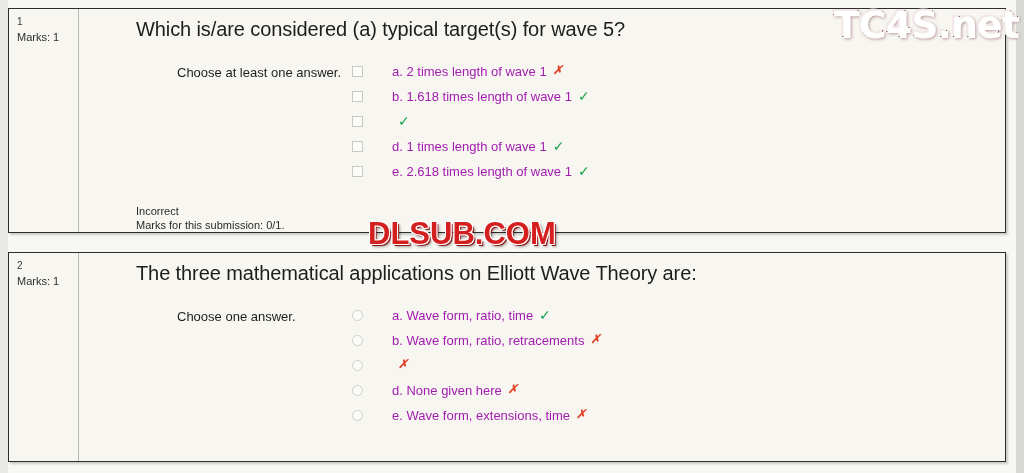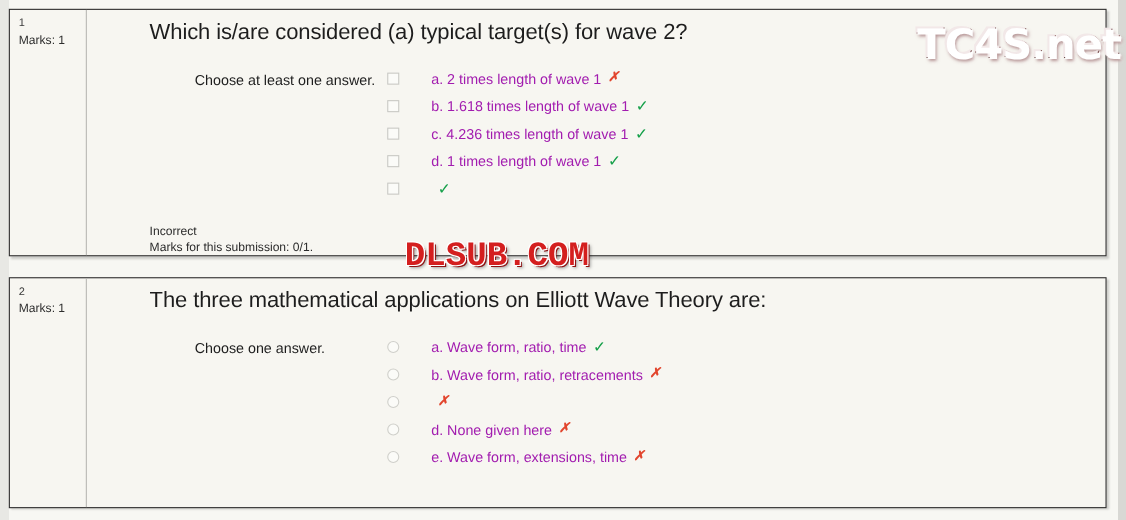--- a/index.html
+++ b/index.html
@@ -145,41 +145,41 @@
     font-size: 11px;
     color: #2b2b2b;
     line-height: 14px;
   }
   .feedback div { white-space: nowrap; }
 
   
   .wm { position: absolute; pointer-events: none; white-space: nowrap; }
 
   #wm-tc4s {
-    right: 6px; top: 18px;
+    right: 6px; top: 2px;
     font-size: 38px;
     font-weight: bold;
     font-family: "DejaVu Sans", sans-serif;
     letter-spacing: -1px;
     color: #2a1416;
     text-shadow:
       1px 1px 0 #ffffff, -1px -1px 0 #f2e8e8,
       2px 2px 3px rgba(120,60,60,0.55);
     background: linear-gradient(180deg,#4a2628 0%, #7d4040 45%, #2b1416 100%);
     -webkit-background-clip: text;
     background-clip: text;
     -webkit-text-fill-color: transparent;
     filter: drop-shadow(1px 1px 0 #ffffff);
   }
 
   #wm-dlsub {
     left: 368px; top: 216px;
     font-size: 31px;
     font-weight: bold;
-    font-family: Liberation Mono, monospace;
+    font-family: Liberation Sans, sans-serif;
     letter-spacing: 0px;
     color: #d41f1f;
     text-shadow:
       -1px -1px 0 #ffffff, 1px -1px 0 #ffffff,
       -1px 1px 0 #ffffff, 1px 1px 0 #ffffff,
       2px 2px 0 #8e1414, 3px 3px 3px rgba(0,0,0,0.35);
   }
 
   #wm-traders {
     right: 8px; bottom: 2px;
@@ -198,21 +198,21 @@
 
 <div id="page">
 
   <div class="qcard" id="q1">
     <div class="qinner">
       <div class="qgutter">
         <div class="qnum">1</div>
         <div class="qmarks">Marks: 1</div>
       </div>
       <div class="qbody">
-        <h1 class="qtitle">Which is/are considered (a) typical target(s) for wave 2?</h1>
+        <h1 class="qtitle">Which is/are considered (a) typical target(s) for wave 5?</h1>
         <div class="qcontent">
           <div class="qprompt">Choose at least one answer.</div>
           <div class="answers">
 
             <div class="ansrow">
               <span class="ctrlcell">
                   <span class="cb"></span>
                 </span>
               <span class="anslabel">a. 2 times length of wave 1</span>
               <span class="mark bad">✗</span>
@@ -223,36 +223,36 @@
                   <span class="cb"></span>
                 </span>
               <span class="anslabel">b. 1.618 times length of wave 1</span>
               <span class="mark ok">✓</span>
             </div>
 
             <div class="ansrow">
               <span class="ctrlcell">
                   <span class="cb"></span>
                 </span>
-              <span class="anslabel">c. 4.236 times length of wave 1</span>
               <span class="mark ok">✓</span>
             </div>
 
             <div class="ansrow">
               <span class="ctrlcell">
                   <span class="cb"></span>
                 </span>
               <span class="anslabel">d. 1 times length of wave 1</span>
               <span class="mark ok">✓</span>
             </div>
 
             <div class="ansrow">
               <span class="ctrlcell">
                   <span class="cb"></span>
                 </span>
+              <span class="anslabel">e. 2.618 times length of wave 1</span>
               <span class="mark ok">✓</span>
             </div>
 
           </div>
         </div>
         <div class="feedback">
           <div>Incorrect</div>
           <div>Marks for this submission: 0/1.</div>
         </div>
       </div>

